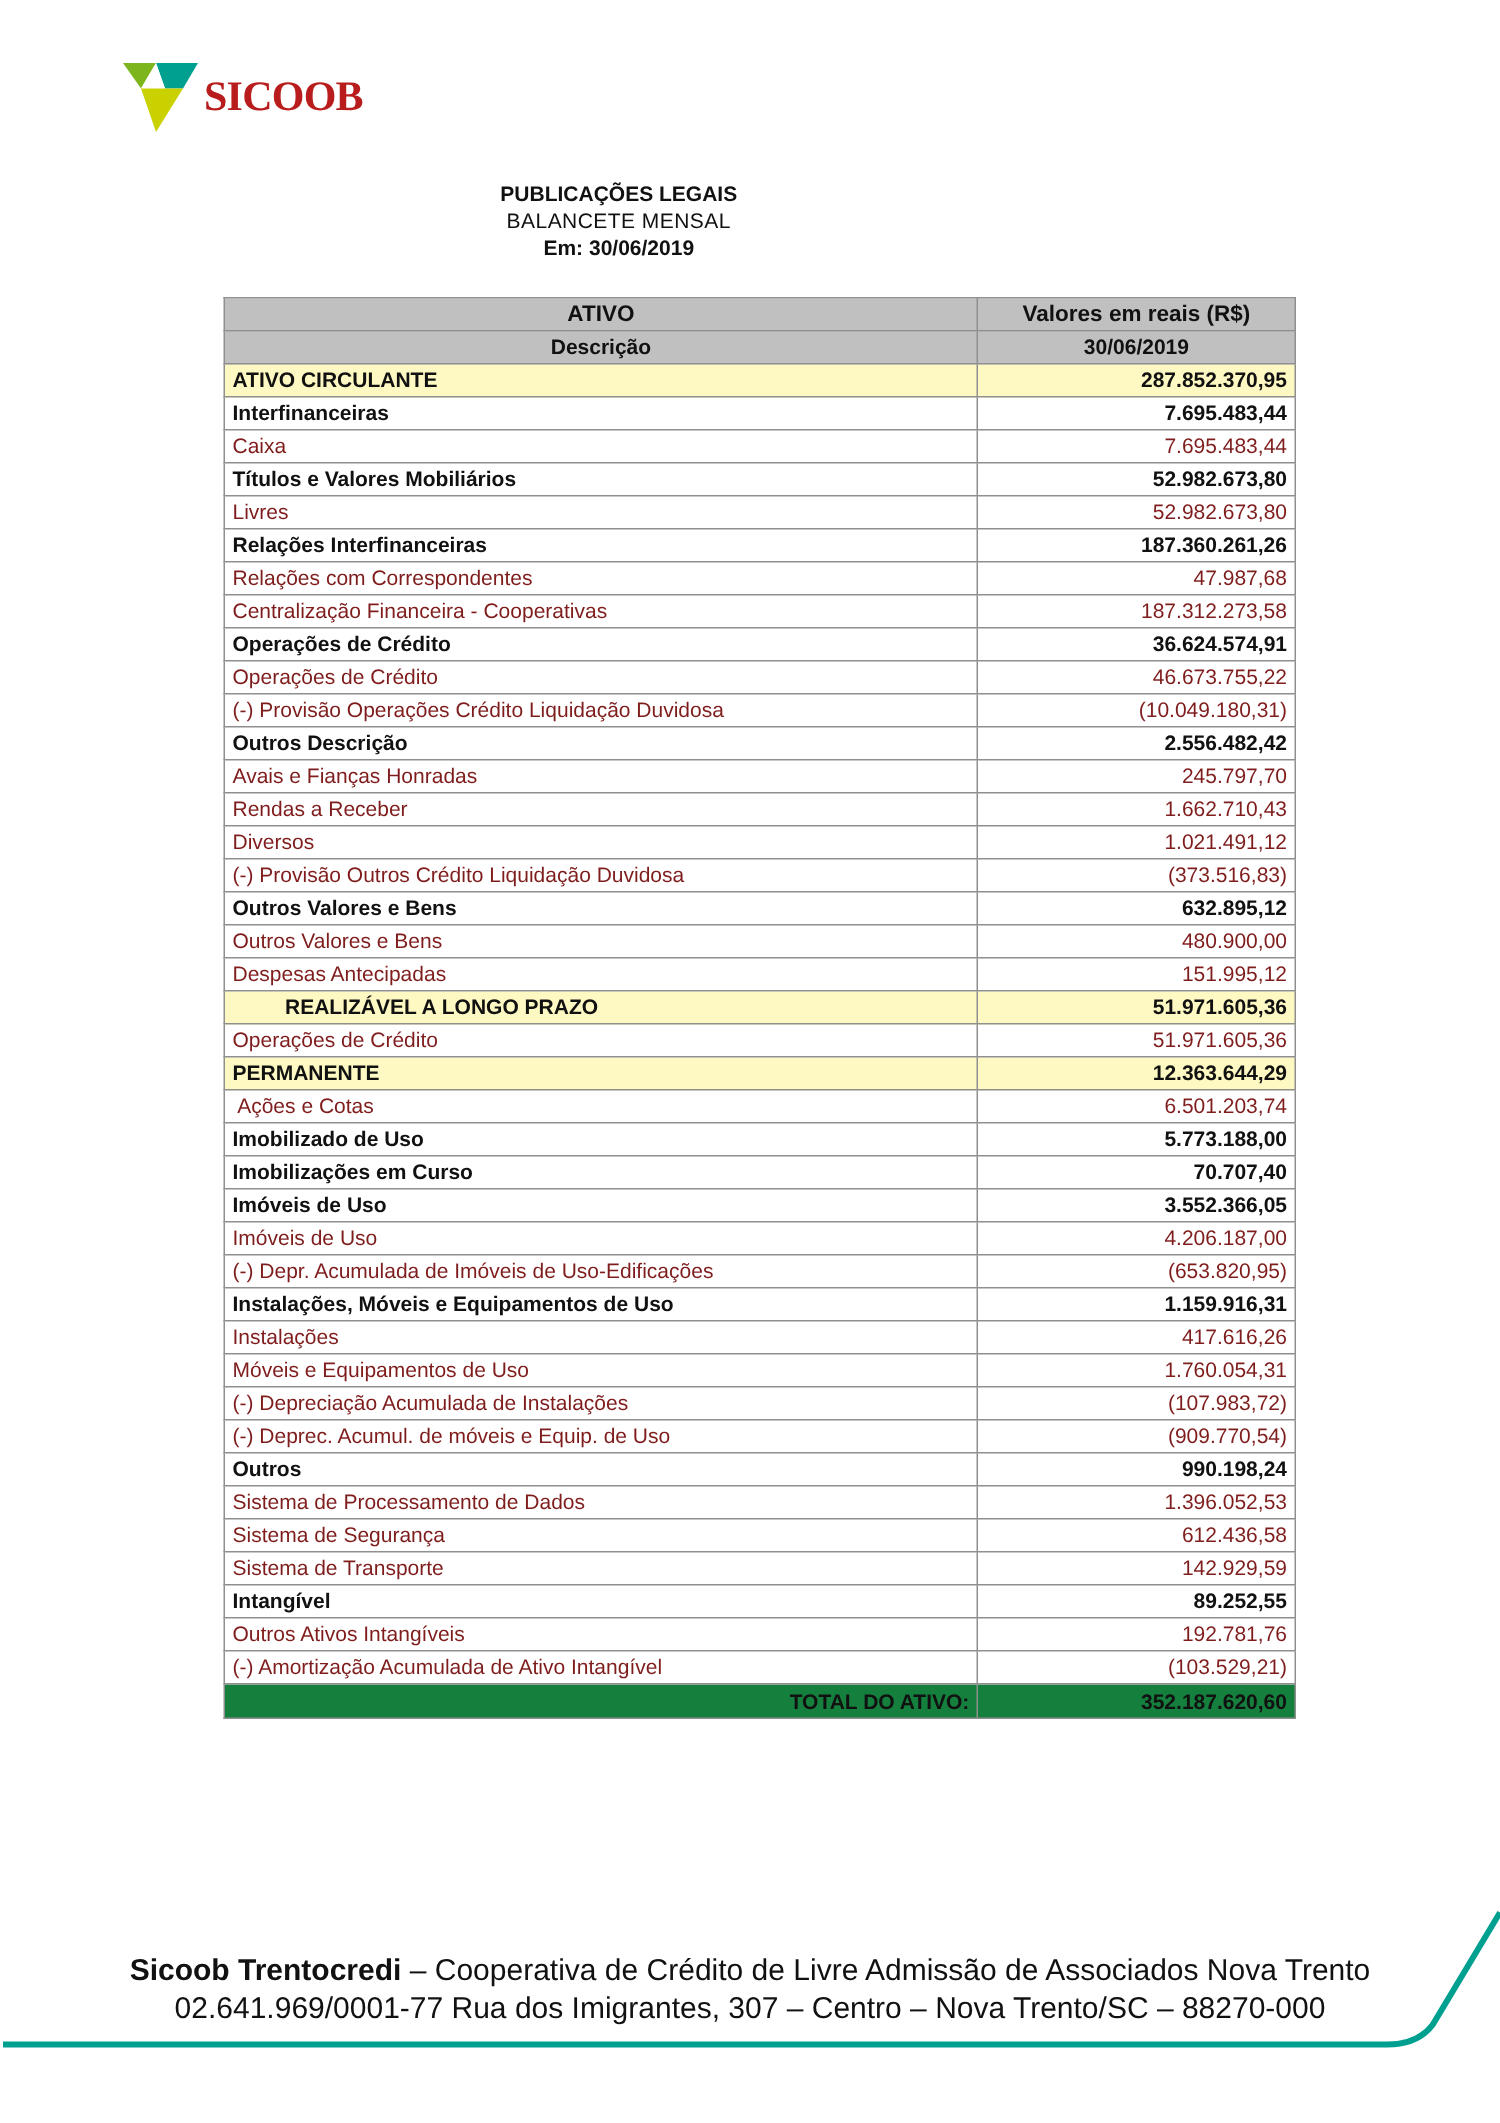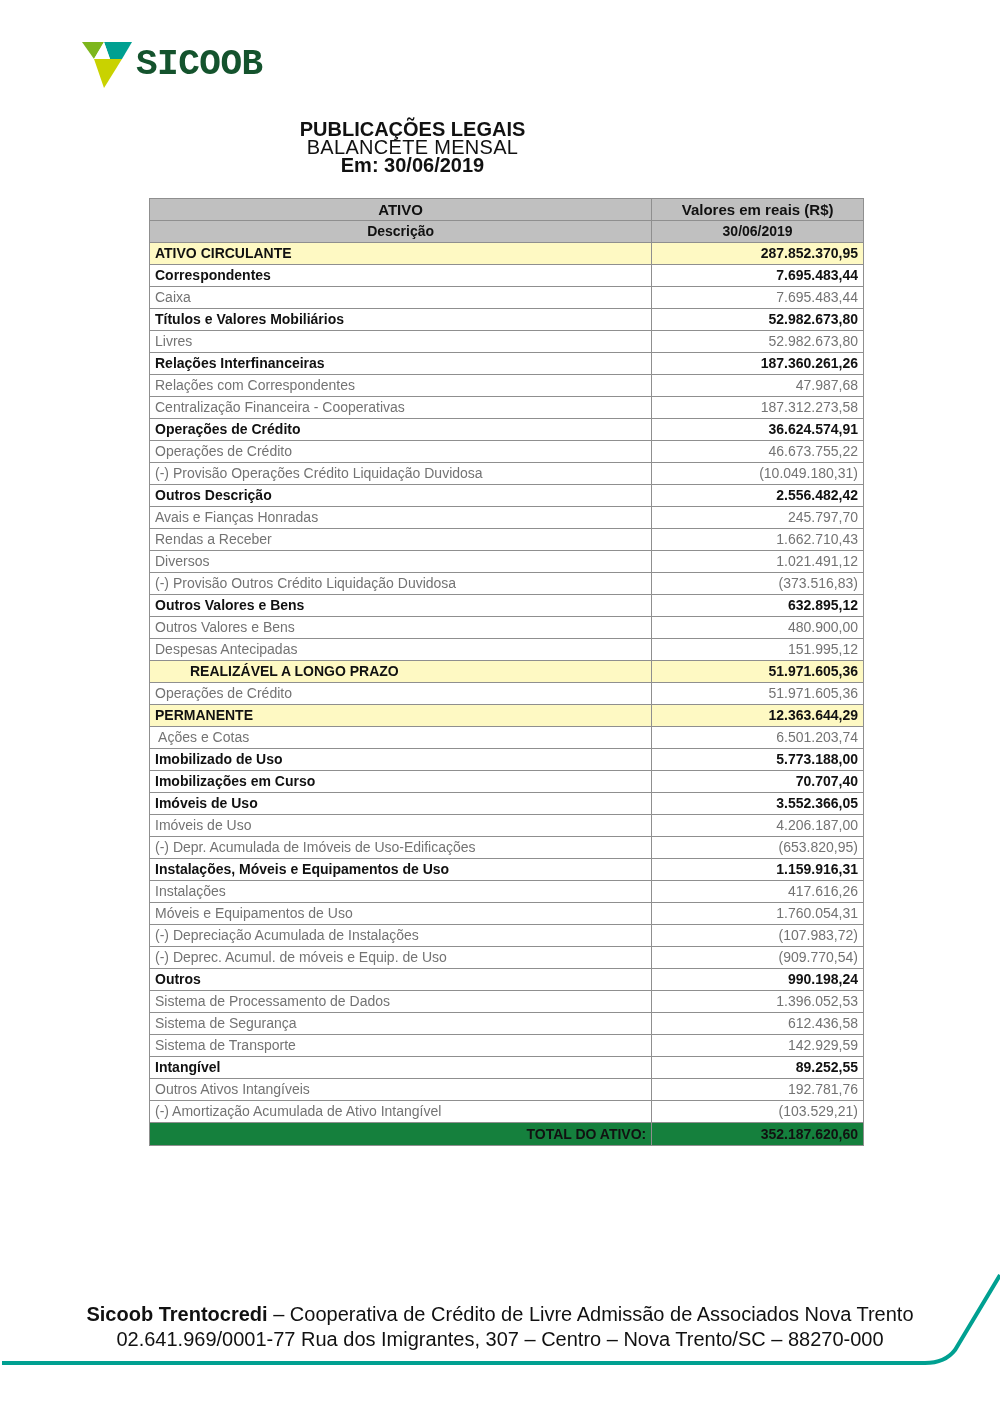--- a/index.html
+++ b/index.html
@@ -3,42 +3,42 @@
 <meta charset="utf-8">
 <style>
   html, body { margin: 0; padding: 0; background: #ffffff; }
   body {
     width: 1000px; height: 1415px; position: relative; overflow: hidden;
     font-family: "Liberation Sans", "DejaVu Sans", sans-serif; color: #111;
   }
   .logo { position: absolute; left: 82px; top: 42px; height: 46px; display: flex; align-items: center; }
   .logo svg { display: block; }
   .logo-text {
-    font-family: Liberation Mono, monospace; font-weight: bold; font-size: 36px;
-    color: #14532d; letter-spacing: -0.5px; margin-left: 4px; line-height: 46px;
-  }
-  .heading { position: absolute; left: 0; width: 825px; top: 120px; text-align: center; font-size: 20px; line-height: 18px; }
+    font-family: Liberation Serif, serif; font-weight: bold; font-size: 28px;
+    color: #b91c1c; letter-spacing: -0.5px; margin-left: 4px; line-height: 46px;
+  }
+  .heading { position: absolute; left: 0; width: 825px; top: 120px; text-align: center; font-size: 14px; line-height: 18px; }
   .heading .b { font-weight: bold; }
   .heading .n { font-weight: normal; letter-spacing: 0.3px; }
 
   table.bal {
     position: absolute; left: 149px; top: 198px; width: 715px;
     border-collapse: collapse; font-size: 14px;
   }
   table.bal td, table.bal th {
     border: 1px solid #8f8f8f; padding: 0 5px; height: 21px; line-height: 21px; white-space: nowrap;
   }
   table.bal col.c1 { width: 503px; }
   table.bal col.c2 { width: 212px; }
   .h1 th { background: #c0c0c0; height: 31px; font-size: 15px; font-weight: bold; text-align: center; }
   .h2 th { background: #c0c0c0; font-weight: bold; text-align: center; height: 22px; }
   .val { text-align: right; }
   tr.section td { background: #fef9c3; font-weight: bold; }
   tr.group td { font-weight: bold; }
-  tr.item td { font-weight: normal; color: #737373; }
+  tr.item td { font-weight: normal; color: #7f1d1d; }
   tr.total td { background: #15803d; font-weight: bold; height: 22px; }
   tr.total td.lbl { text-align: right; }
 
   .footer { position: absolute; left: 0; width: 1000px; top: 1302px; text-align: center; font-size: 20px; line-height: 25px; color: #111; }
   .footer .b { font-weight: bold; }
   .swoosh { position: absolute; left: 0; top: 1270px; }
 </style>
 </head>
 <body>
 
@@ -72,21 +72,21 @@
       <th>Descrição</th>
       <th>30/06/2019</th>
     </tr>
   </thead>
   <tbody id="rows">
       <tr class="section">
         <td style="white-space: pre;">ATIVO CIRCULANTE</td>
         <td class="val">287.852.370,95</td>
       </tr>
       <tr class="group">
-        <td style="white-space: pre;">Correspondentes</td>
+        <td style="white-space: pre;">Interfinanceiras</td>
         <td class="val">7.695.483,44</td>
       </tr>
       <tr class="item">
         <td style="white-space: pre;">Caixa</td>
         <td class="val">7.695.483,44</td>
       </tr>
       <tr class="group">
         <td style="white-space: pre;">Títulos e Valores Mobiliários</td>
         <td class="val">52.982.673,80</td>
       </tr>

